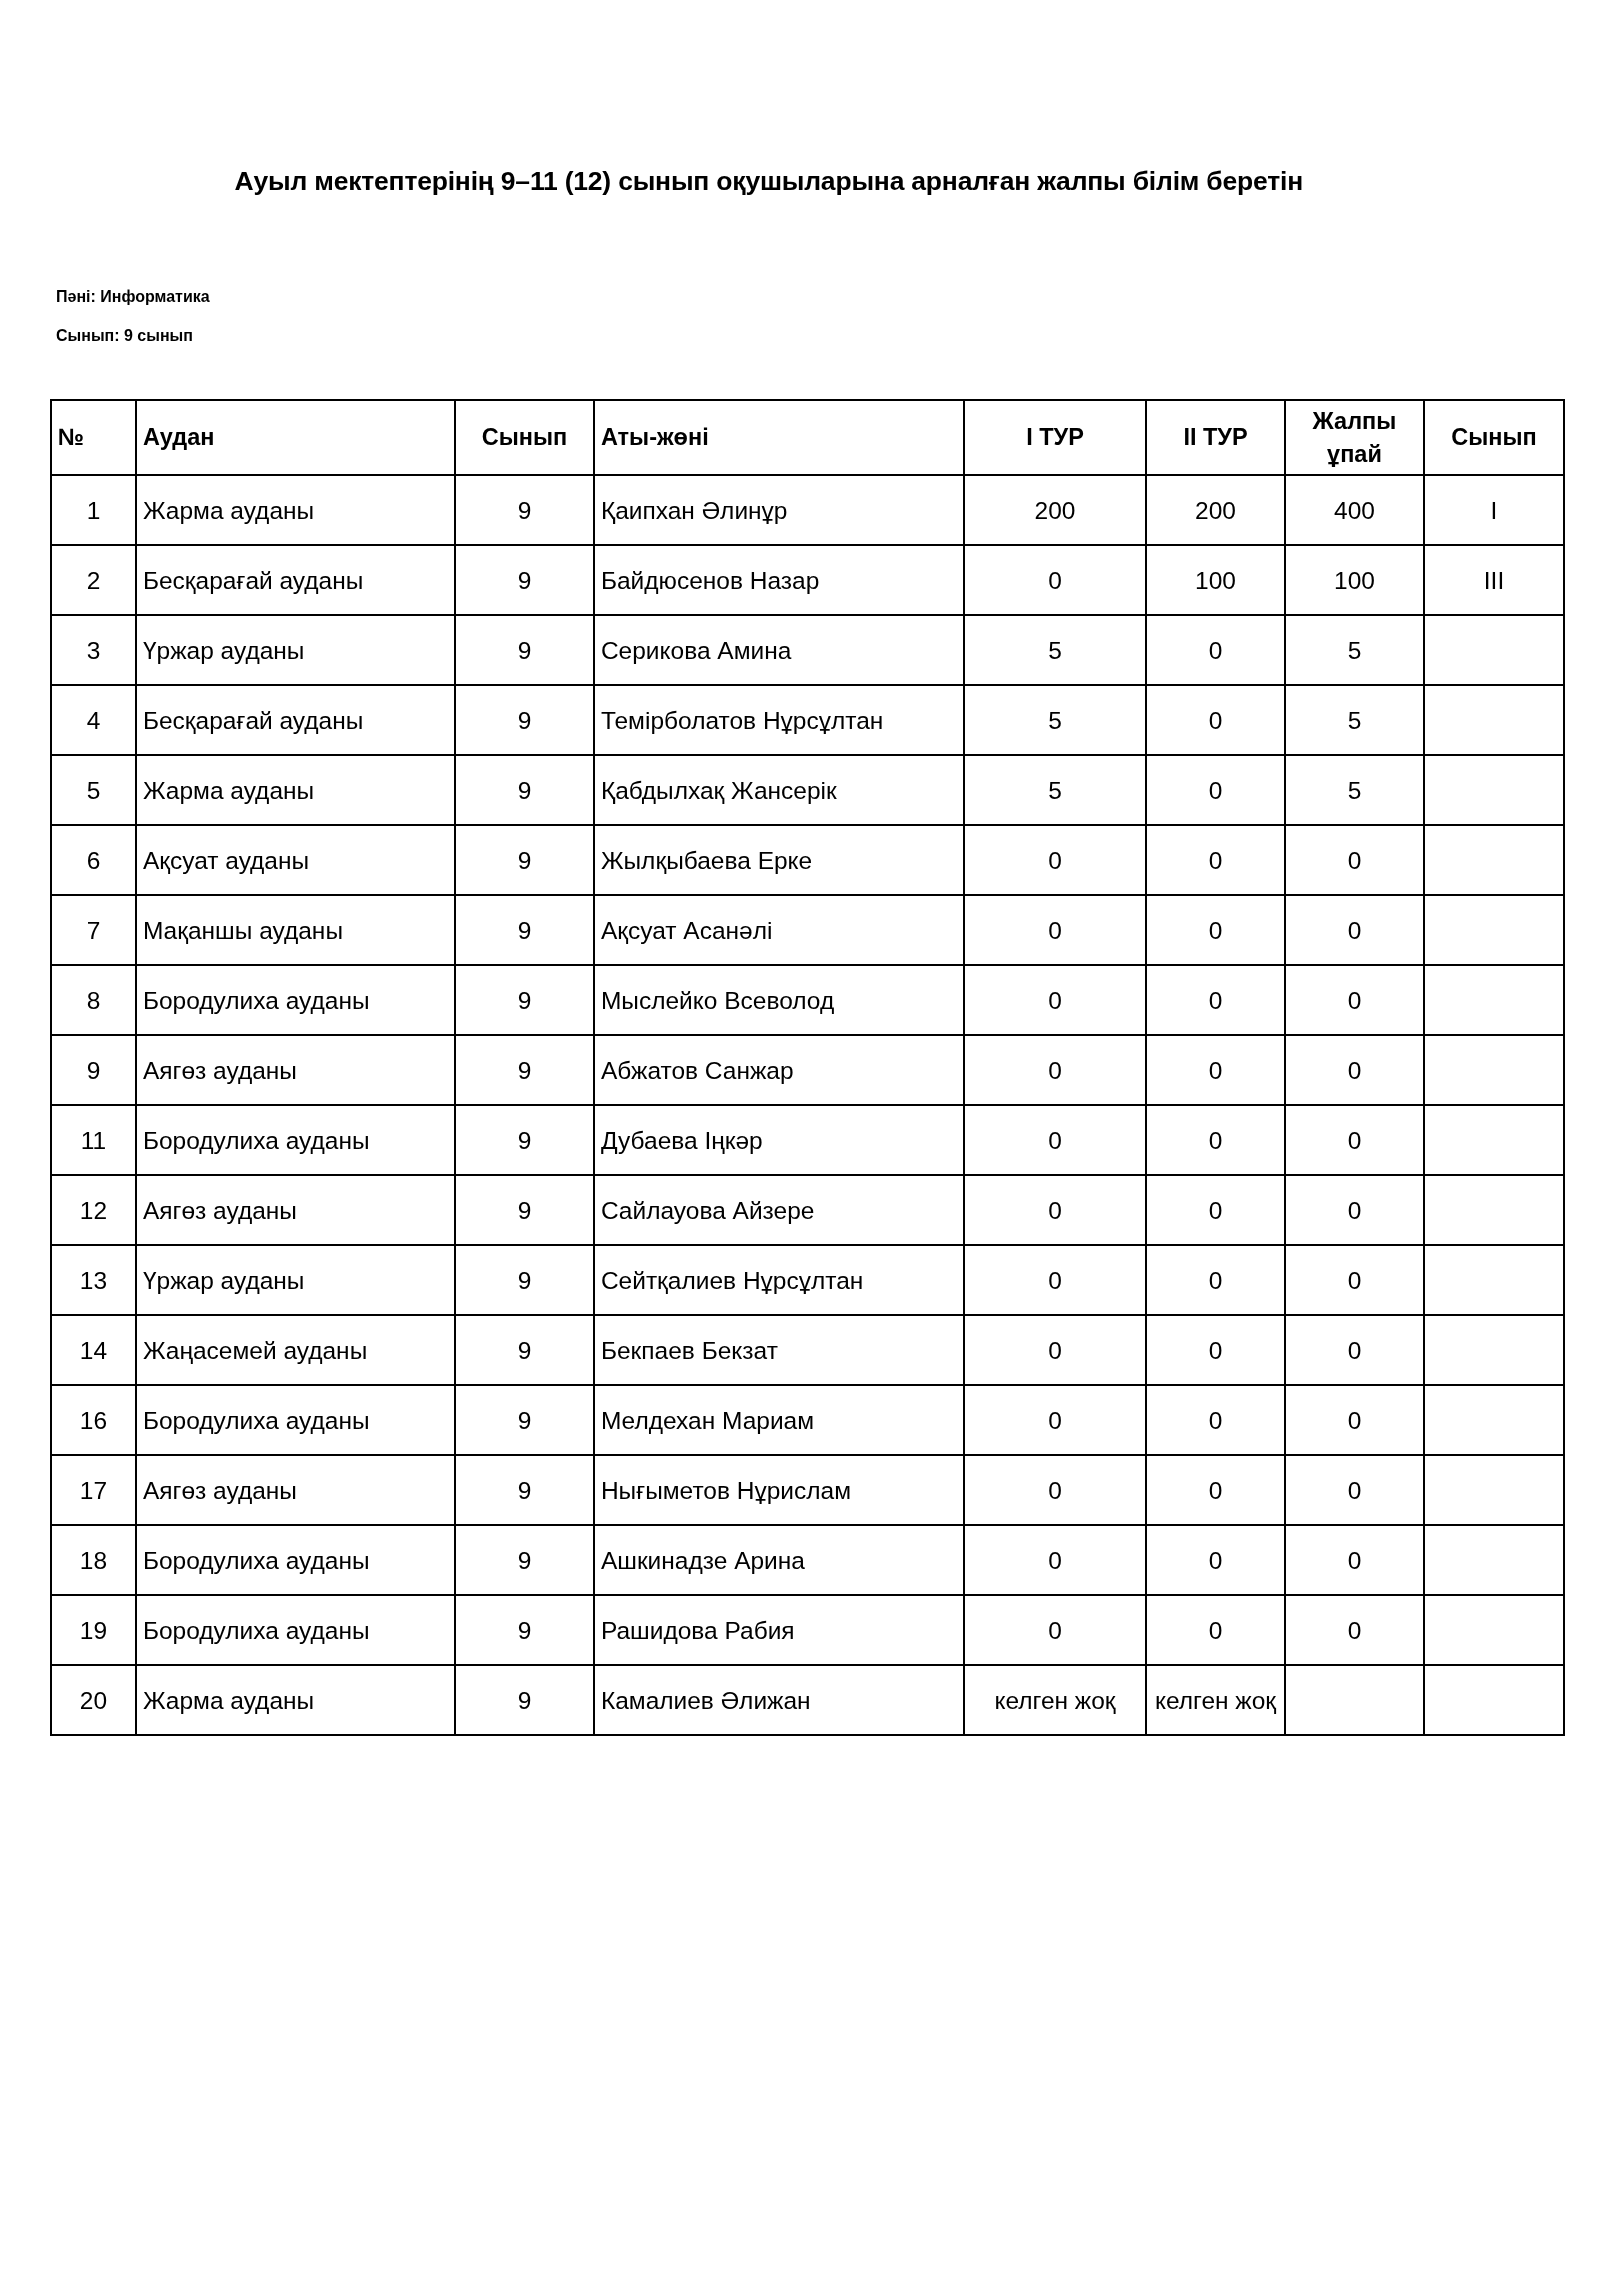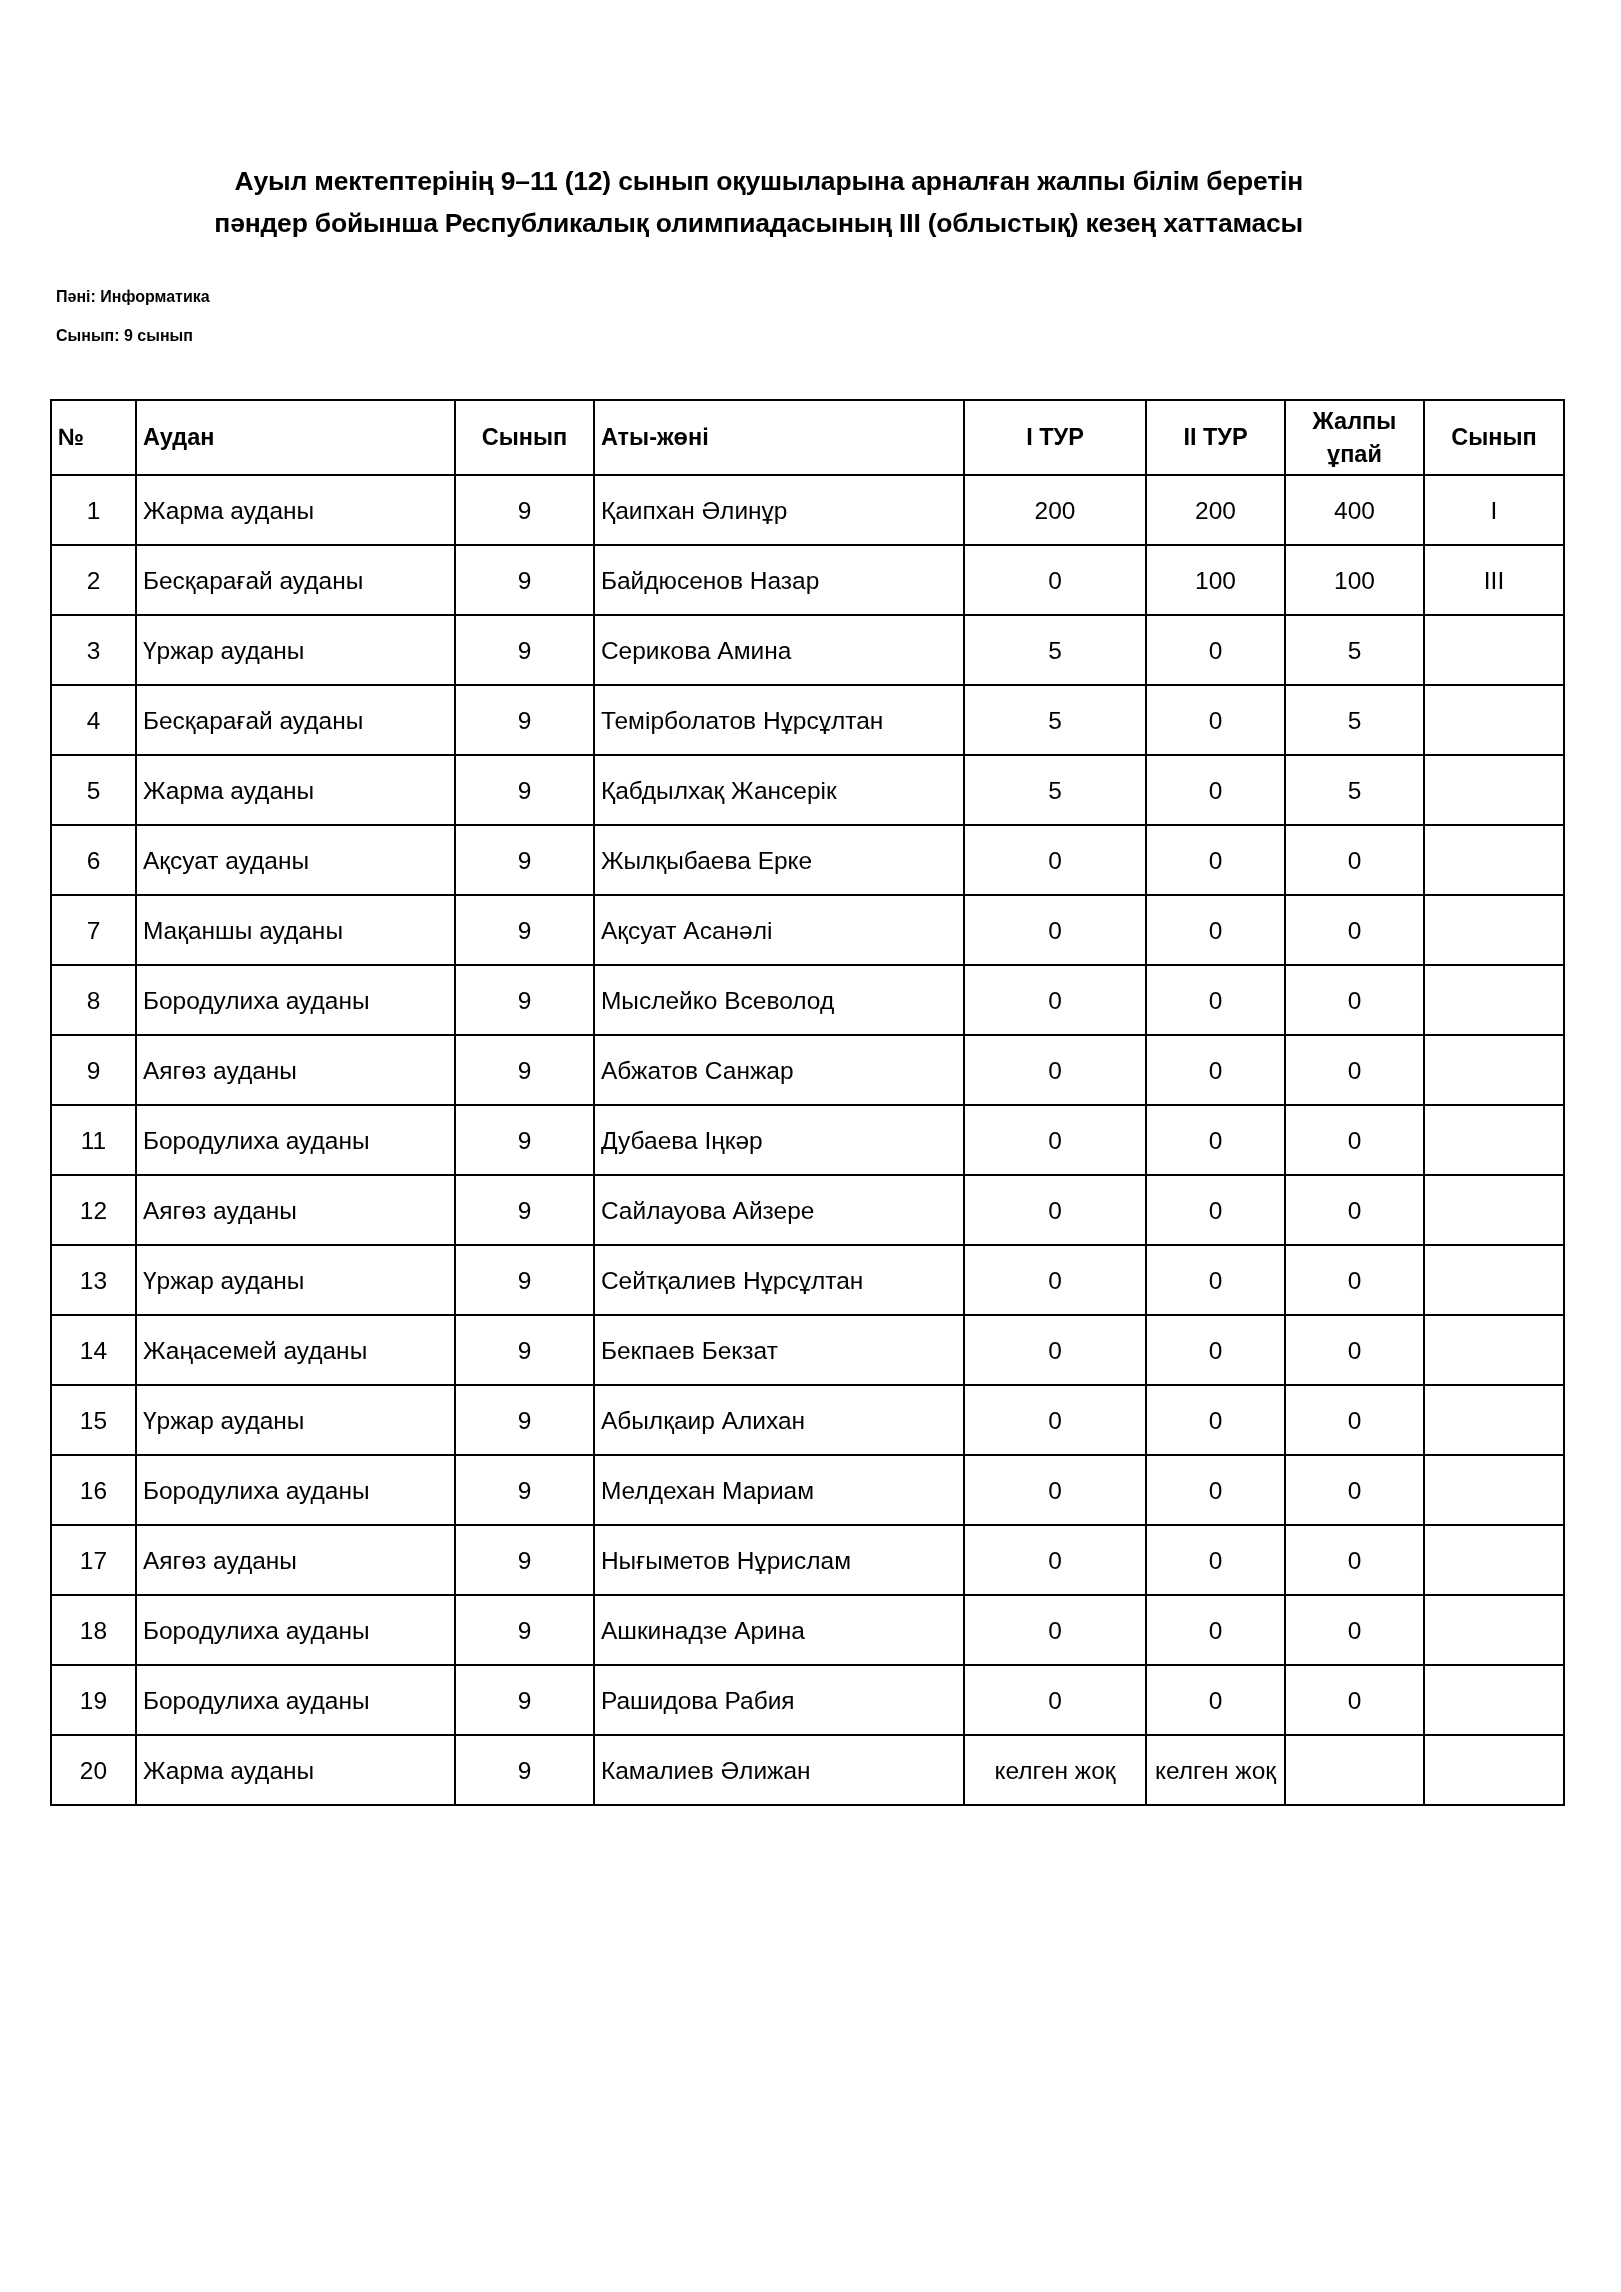--- a/index.html
+++ b/index.html
@@ -35,21 +35,20 @@
     col.c-t1 { width: 182px; }
     col.c-t2 { width: 139px; }
     col.c-total { width: 139px; }
     col.c-place { width: 140px; }
   </style>
 </head>
 <body>
 
 <div class="title">
   <div>Ауыл мектептерінің 9–11 (12) сынып оқушыларына арналған жалпы білім беретін</div>
-  <div>пәндер бойынша Республикалық олимпиадасының III (облыстық) кезең хаттамасы</div>
 </div>
 
 <div class="meta subject">Пәні: Информатика</div>
 <div class="meta grade">Сынып: 9 сынып</div>
 
 <table class="results">
   <colgroup>
     <col class="c-num">
       <col class="c-dist">
       <col class="c-grade">
@@ -199,30 +198,20 @@
         <td class="c">14</td>
         <td class="l">Жаңасемей ауданы</td>
         <td class="c">9</td>
         <td class="l">Бекпаев Бекзат</td>
         <td class="c">0</td>
         <td class="c">0</td>
         <td class="c">0</td>
         <td class="c"></td>
       </tr>
       <tr>
-        <td class="c">15</td>
-        <td class="l">Үржар ауданы</td>
-        <td class="c">9</td>
-        <td class="l">Абылқаир Алихан</td>
-        <td class="c">0</td>
-        <td class="c">0</td>
-        <td class="c">0</td>
-        <td class="c"></td>
-      </tr>
-      <tr>
         <td class="c">16</td>
         <td class="l">Бородулиха ауданы</td>
         <td class="c">9</td>
         <td class="l">Мелдехан Мариам</td>
         <td class="c">0</td>
         <td class="c">0</td>
         <td class="c">0</td>
         <td class="c"></td>
       </tr>
       <tr>

